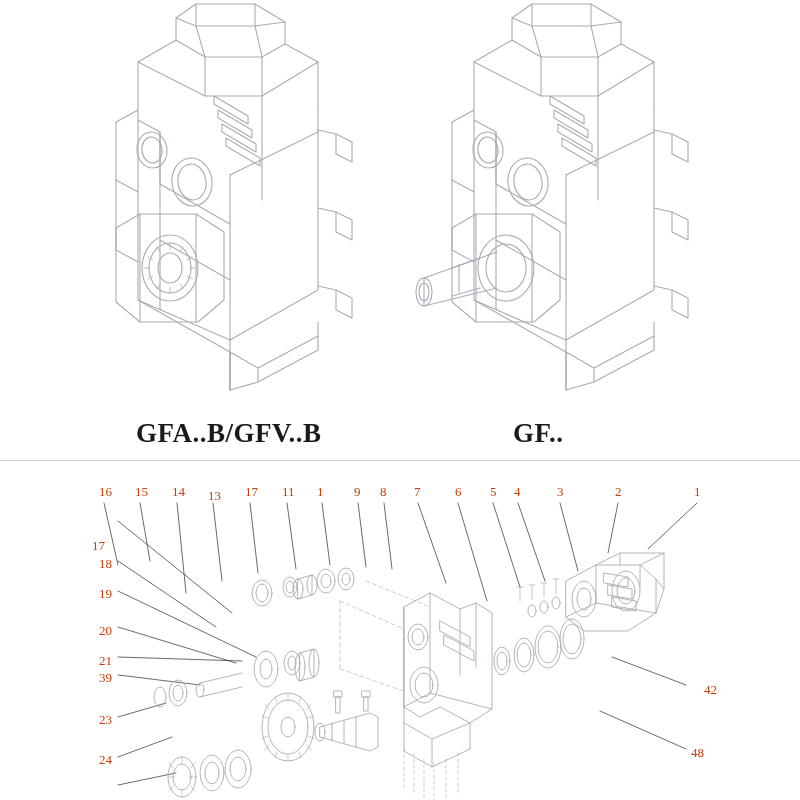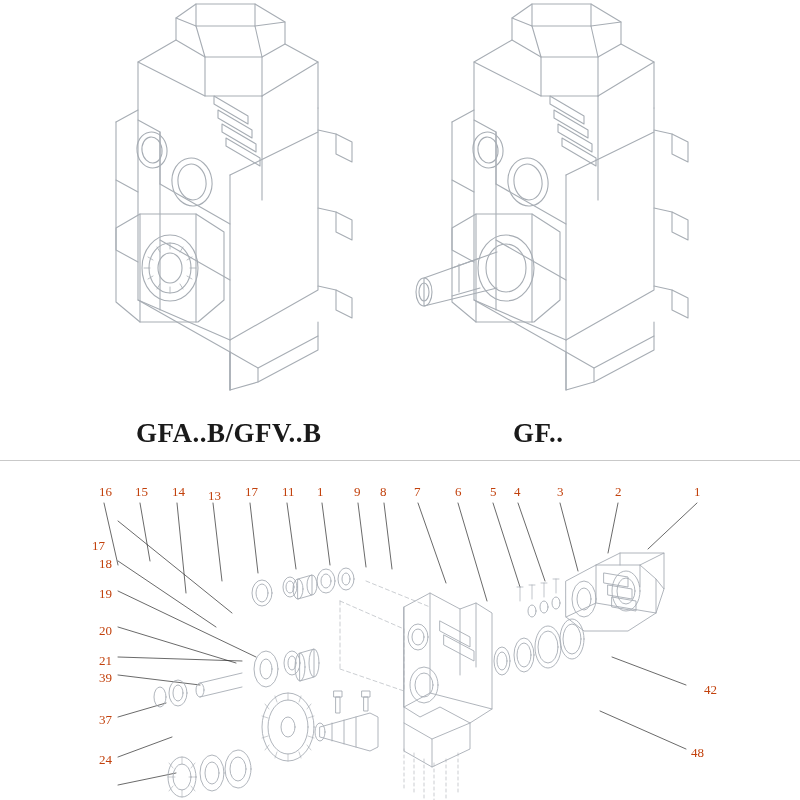--- a/index.html
+++ b/index.html
@@ -424,21 +424,21 @@
     <span class="num" style="left:557px; top:484px;">3</span>
     <span class="num" style="left:615px; top:484px;">2</span>
     <span class="num" style="left:694px; top:484px;">1</span>
 
     <span class="num" style="left:92px; top:516px;margin-top:22px;">17</span>
     <span class="num" style="left:99px; top:556px;">18</span>
     <span class="num" style="left:99px; top:586px;">19</span>
     <span class="num" style="left:99px; top:623px;">20</span>
     <span class="num" style="left:99px; top:653px;">21</span>
     <span class="num" style="left:99px; top:670px;">39</span>
-    <span class="num" style="left:99px; top:712px;">37</span>
+    <span class="num" style="left:99px; top:712px;">23</span>
     <span class="num" style="left:99px; top:752px;">24</span>
     <span class="num" style="left:99px; top:780px;margin-top:20px;">25</span>
 
     <span class="num" style="left:691px; top:682px;margin-left:13px;">42</span>
     <span class="num" style="left:691px; top:745px;">48</span>
   </div>
 
 </div>
 
 </body></html>

